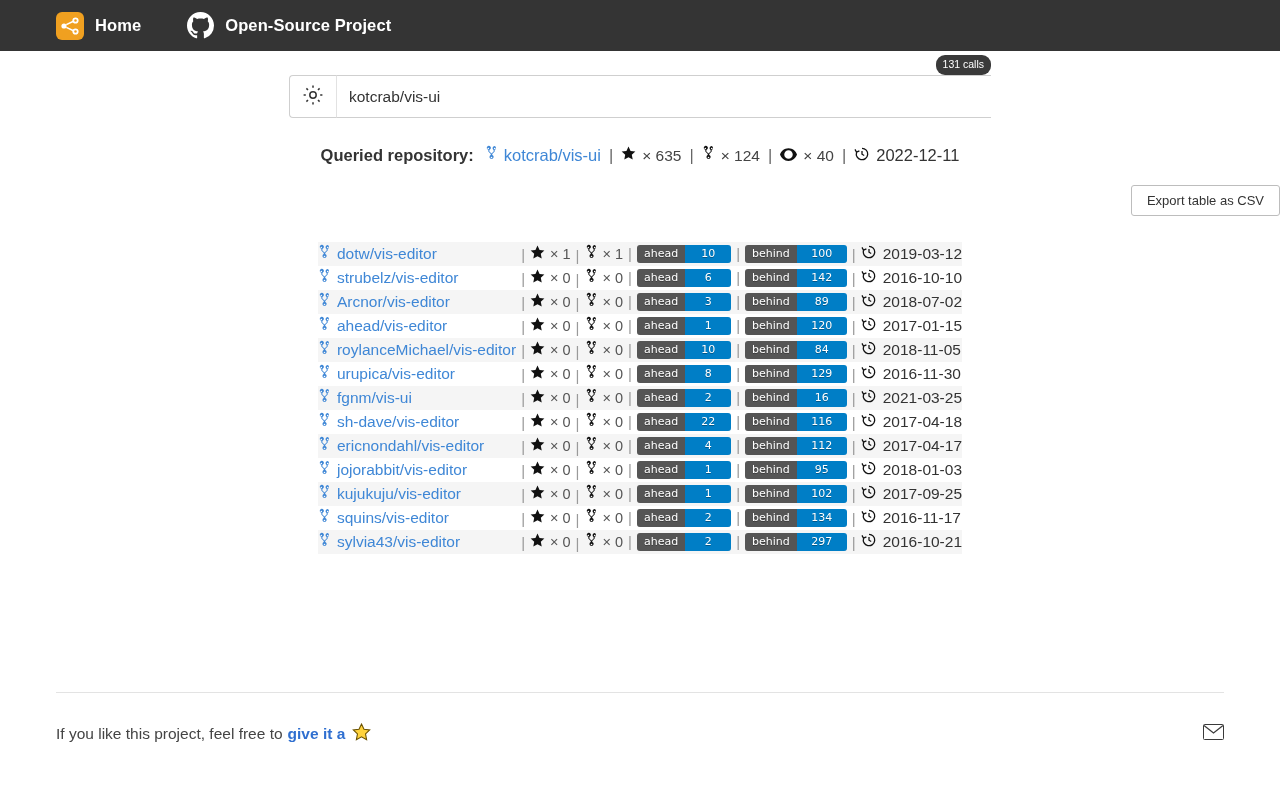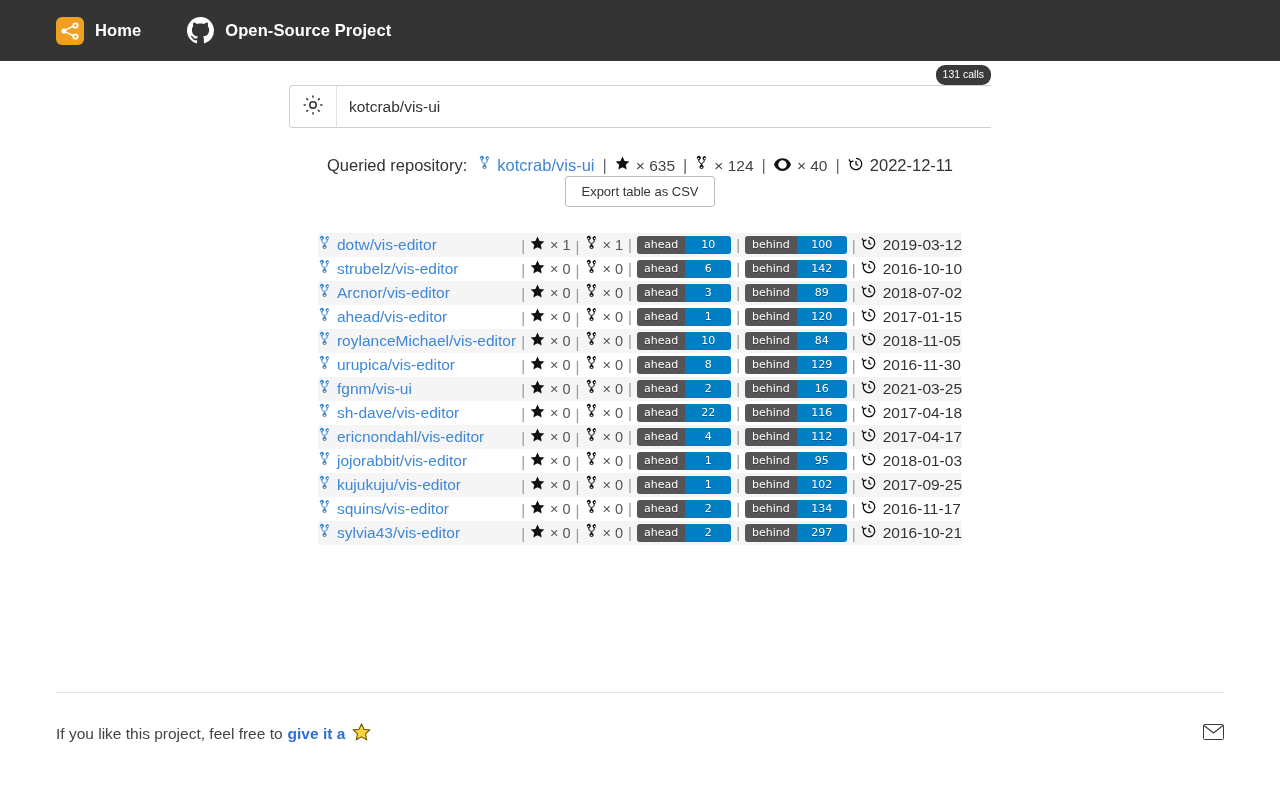--- a/index.html
+++ b/index.html
@@ -6,21 +6,21 @@
     margin: 0; padding: 0;
     width: 1280px; height: 800px;
     background: #ffffff;
     font-family: "Liberation Sans", sans-serif;
     -webkit-font-smoothing: antialiased;
   }
   * { box-sizing: border-box; }
 
   
   .navbar {
-    height: 61px;
+    height: 51px;
     background: #343434;
     display: flex;
     align-items: center;
     padding: 0 6px 0 56px;
     color: #ffffff;
   }
   .nav-left { display: flex; align-items: center; gap: 0; }
   .nav-item {
     display: flex;
     align-items: center;
@@ -119,28 +119,28 @@
   .queried {
     margin-top: 27px;
     text-align: center;
     font-size: 16.5px;
     color: #333333;
     display: flex;
     align-items: center;
     justify-content: center;
     gap: 0;
   }
-  .queried b { font-weight: normal; }
+  .queried b { font-weight: bold; }
   .q-sep { color: #666; margin: 0 8px; }
   .q-piece { display: inline-flex; align-items: center; gap: 6px; }
   .q-link { color: #3f87d6; text-decoration: none; cursor: pointer; }
   .q-count { color: #444; font-size: 15.5px; }
 
   
-  .export-wrap { display: flex; justify-content: center; }
+  .export-wrap { display: flex; justify-content: flex-end; margin-top: 19px; }
   .btn-export {
     border: 1px solid #bdbdbd;
     background: #ffffff;
     border-radius: 3px;
     font-family: "Liberation Sans", sans-serif;
     font-size: 13px;
     color: #333333;
     padding: 7px 15px;
     cursor: pointer;
   }

